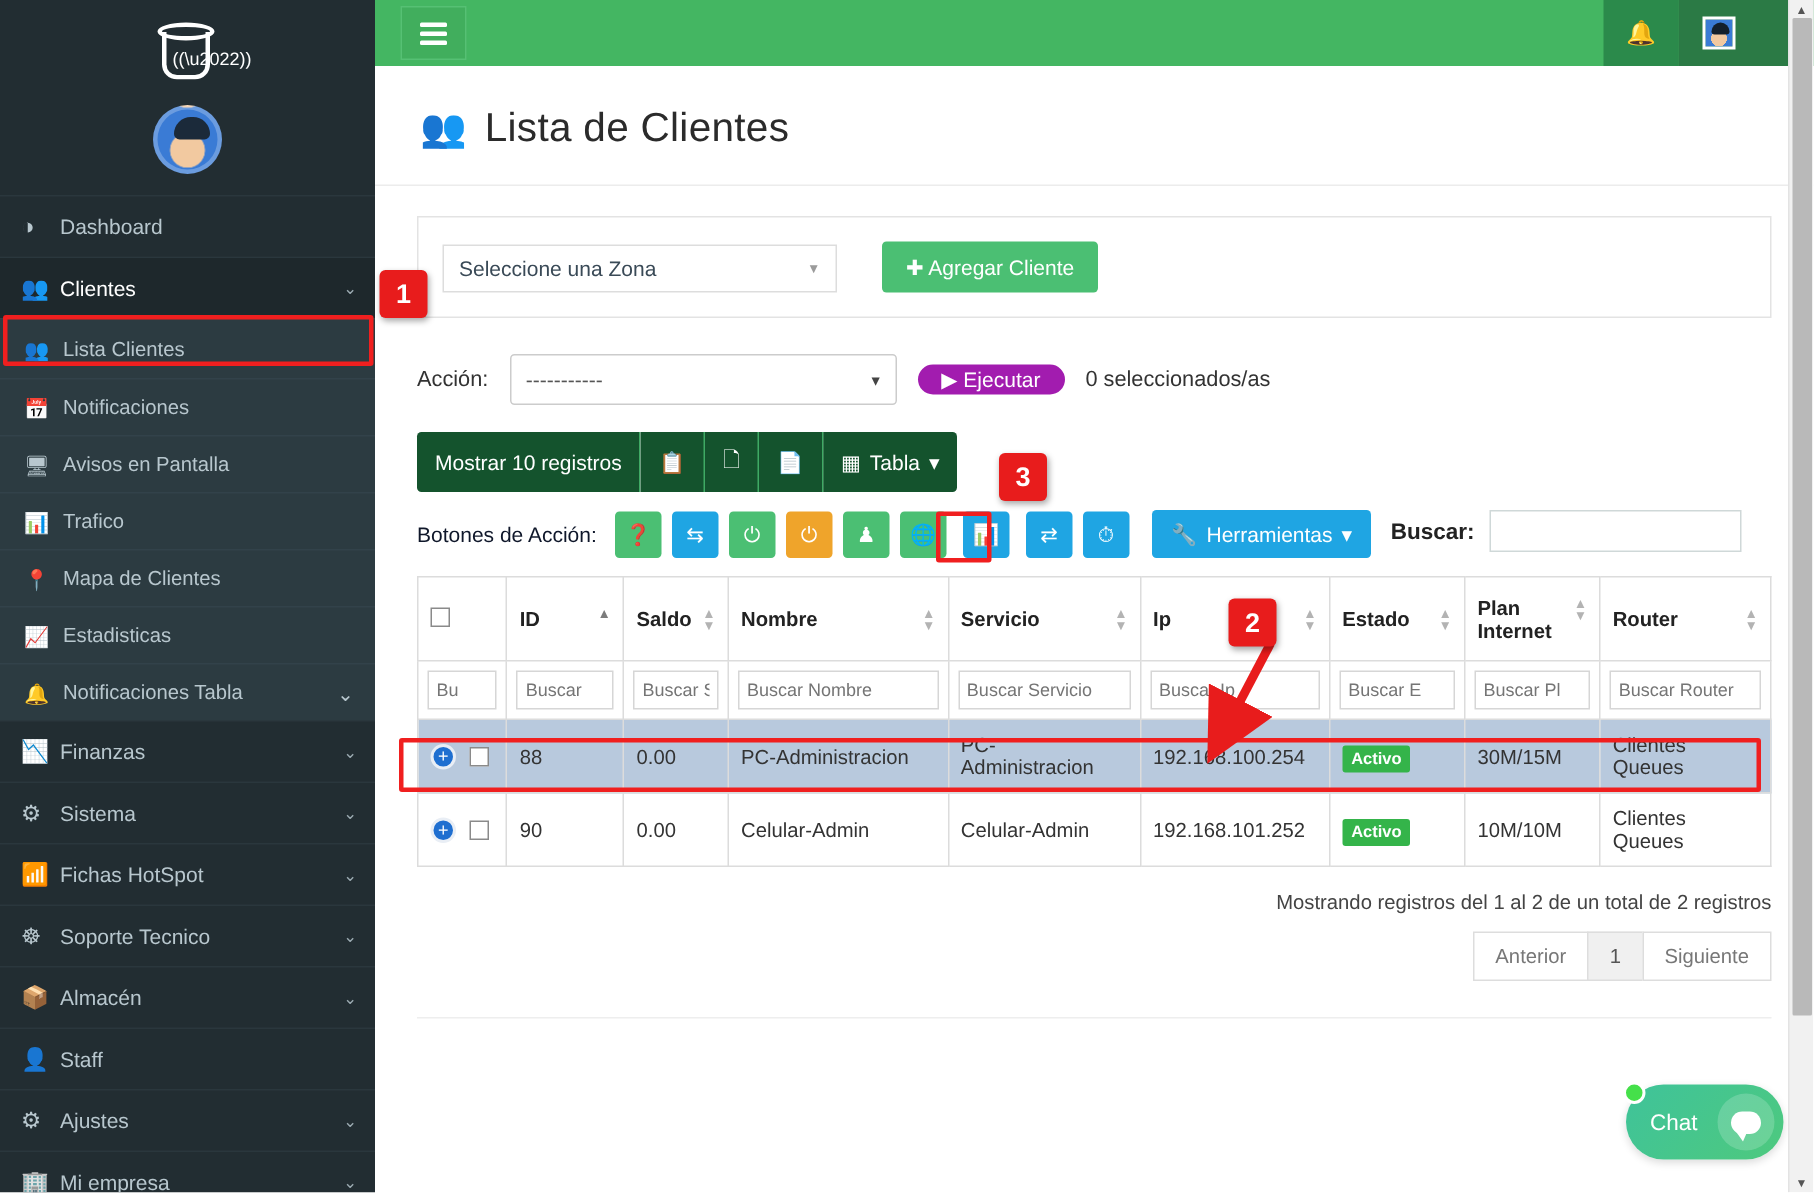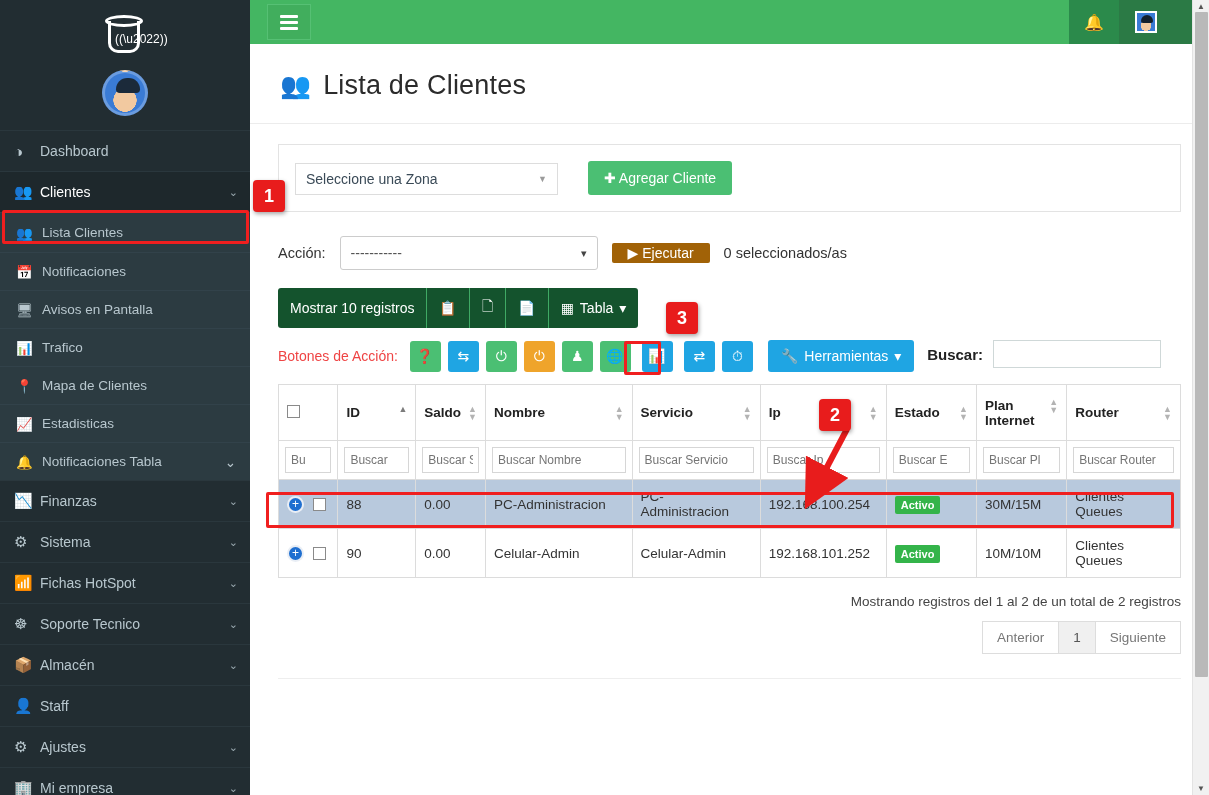--- a/index.html
+++ b/index.html
@@ -109,21 +109,21 @@
   .panel { margin: 20px 28px 0 28px; border:1px solid #e3e3e3; background:#fff; padding:16px; }
   .panel-row { display:flex; align-items:flex-end; gap:30px; }
   .zone-select {
     width: 263px; height: 32px; border:1px solid #ddd; background:#fff;
     display:flex; align-items:center; justify-content:space-between;
     padding: 0 10px; font-size:14px; color:#3a4a57; cursor:pointer;
   }
   .zone-select .arr { color:#9b9b9b; font-size:9px; }
   .btn { border:none; cursor:pointer; font-size:14px; color:#fff; font-family:"Liberation Sans",sans-serif;}
   .btn-green { background:#4bbf73; padding:9px 16px; border-radius:3px; }
-  .btn-blue  { background:#a16207; padding:2px 16px; border-radius:2px; }
+  .btn-blue  { background:#a21caf; padding:2px 16px; border-radius:14px; }
 
   .action-row { display:flex; align-items:center; gap:14px; margin:24px 28px 0 28px; }
   .action-row .lbl { font-size:14.5px; color:#333; }
   .action-select {
     width: 258px; height: 34px; border:1px solid #ccc; background:#fff; border-radius:3px;
     display:flex; align-items:center; justify-content:space-between; padding:0 10px;
     font-size:14px; color:#555; cursor:pointer;
   }
   .action-select .chev { font-size:11px; color:#444; }
   .sel-count { font-size:14.5px; color:#333; }
@@ -133,21 +133,21 @@
   .btn-group .gb {
     background:#14532d; color:#fff; border:none; border-right:1px solid #3faa64;
     padding:8px 12px; font-size:14px; cursor:pointer; display:flex; align-items:center; gap:6px;
     font-family:"Liberation Sans",sans-serif;
   }
   .btn-group .gb:last-child{border-right:none;}
   .btn-group .gb:first-child{border-radius:3px 0 0 3px;}
   .btn-group .gb:last-child{border-radius:0 3px 3px 0;}
 
   .actionbtns { display:flex; align-items:center; gap:7px; margin-top:12px; }
-  .actionbtns .ablabel { font-size:14px; color:#ef4444; margin-right:5px;}
+  .actionbtns .ablabel { font-size:14px; color:#0f172a; margin-right:5px;}
   .sqb {
     width:31px; height:31px; border:none; border-radius:3px; color:#fff;
     display:flex; align-items:center; justify-content:center; font-size:14px; cursor:pointer;
   }
   .sqb.green{background:#4bbf73;} .sqb.blue{background:#1fa5e3;} .sqb.orange{background:#efa42b;}
   .herr { background:#1fa5e3; color:#fff; border:none; border-radius:3px; padding:8px 13px;
           font-size:14px; display:flex; align-items:center; gap:6px; cursor:pointer;
           font-family:"Liberation Sans",sans-serif; margin-left:8px;}
 
   .search-wrap { position:absolute; right:48px; top:340px; display:flex; align-items:center; gap:10px; }
@@ -578,20 +578,27 @@
 
       <div class="pager">
         <button class="pg">Anterior</button>
         <button class="pg cur">1</button>
         <button class="pg">Siguiente</button>
       </div>
 
       <div class="foot-sep"></div>
     </div>
 
+    <div class="chat">
+      <span class="dot"></span>
+      <span>Chat</span>
+      <span class="bub">
+          <span class="sq"></span>
+        </span>
+    </div>
 
     <div class="sbar">
       <span class="ar up">▲</span>
       <div class="thumb"></div>
       <span class="ar dn">▼</span>
     </div>
   </div>
 
   <div class="redbox" style="left:2px; top:210px; width:247px; height:34px;"></div>
   <div class="redbox" style="left:624px; top:341px; width:37px; height:34px;"></div>

